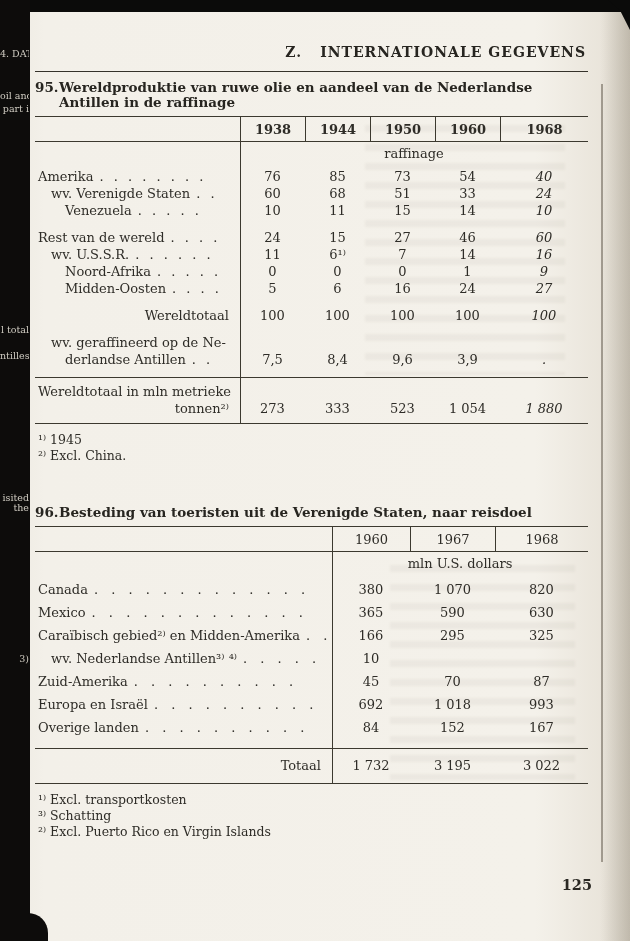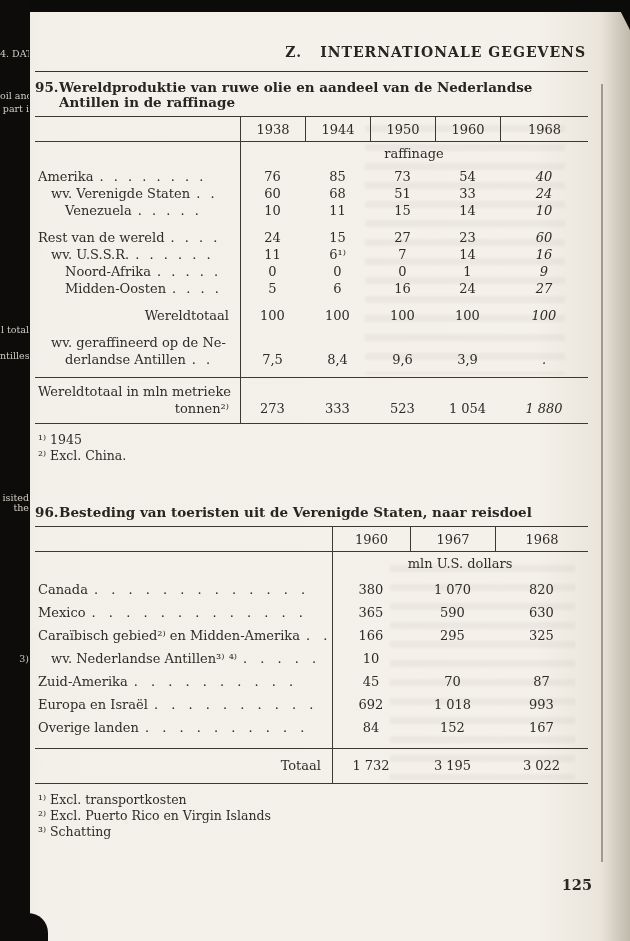--- a/index.html
+++ b/index.html
@@ -45,21 +45,21 @@
 
   .tbl { position:relative; border-top:1px solid #3c392f; border-bottom:1px solid #3c392f; font-size:13px; }
   .vline { position:absolute; top:0; bottom:0; width:1px; background:#3c392f; }
   #t95 .vline { left:205px; }
   #t96 .vline { left:297px; }
 
   .thead { display:flex; border-bottom:1px solid #3c392f; }
   .hcell { text-align:center; padding:5px 0 4px; border-left:1px solid #3c392f; }
   #t95 .hstub { width:205px; }
   #t96 .hstub { width:297px; }
-  #t95 .hcell { width:65px; }
+  #t95 .hcell { width:65px;font-weight:bold; }
   #t95 .hcell:last-child { width:88px; }
   #t96 .hcell:nth-child(2) { width:78px; }
   #t96 .hcell:nth-child(3) { width:85px; }
   #t96 .hcell:nth-child(4) { width:93px; }
 
   .unit-row { text-align:center; padding:3px 0 1px; line-height:17px; }
   #t95 .unit-row { margin-left:205px; }
   #t96 .unit-row { margin-left:297px; }
 
   .tbody { padding:5px 0 9px; }
@@ -168,21 +168,21 @@
             <div class="val c3">14</div>
             <div class="val c4">10</div>
           </div>
           <div class="trow gap">
             <div class="stub">
               <div class="lbl ind0"><span>Rest van de wereld</span><span class="dots">. . . .</span></div>
             </div>
             <div class="val c0">24</div>
             <div class="val c1">15</div>
             <div class="val c2">27</div>
-            <div class="val c3">23</div>
+            <div class="val c3">46</div>
             <div class="val c4">60</div>
           </div>
           <div class="trow">
             <div class="stub">
               <div class="lbl ind1"><span>wv. U.S.S.R.</span><span class="dots">. . . . . .</span></div>
             </div>
             <div class="val c0">11</div>
             <div class="val c1">6¹⁾</div>
             <div class="val c2">7</div>
             <div class="val c3">14</div>
@@ -328,20 +328,20 @@
               <div class="lbl ind0 ralign"><span>Totaal</span></div>
             </div>
             <div class="val c0">1 732</div>
             <div class="val c1">3 195</div>
             <div class="val c2">3 022</div>
           </div>
         </div>
     </div>
     <div class="footnotes" id="t96-footnotes">
         <div class="fnote">¹⁾ Excl. transportkosten</div>
+        <div class="fnote">³⁾ Schatting</div>
         <div class="fnote">²⁾ Excl. Puerto Rico en Virgin Islands</div>
-        <div class="fnote">³⁾ Schatting</div>
       </div>
   </div>
 
   <div class="pgnum">125</div>
 
 </div>
 
 </body></html>

